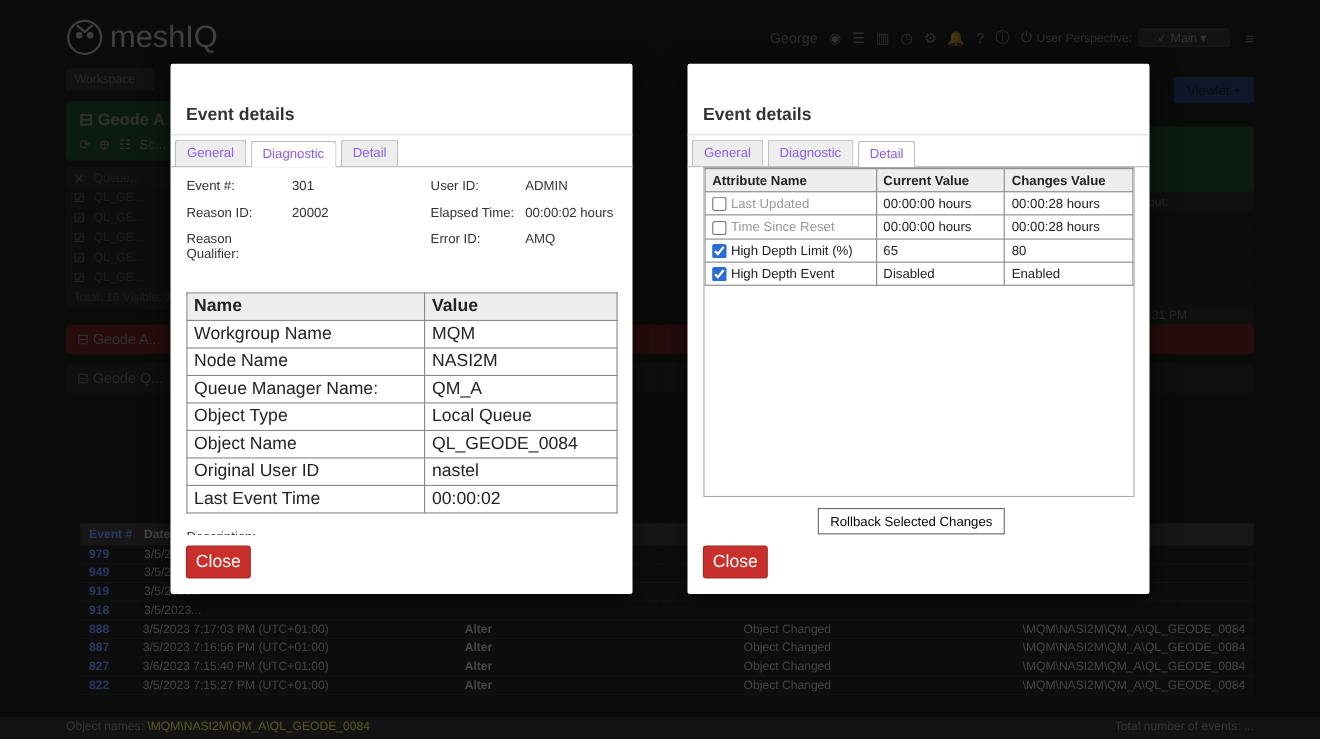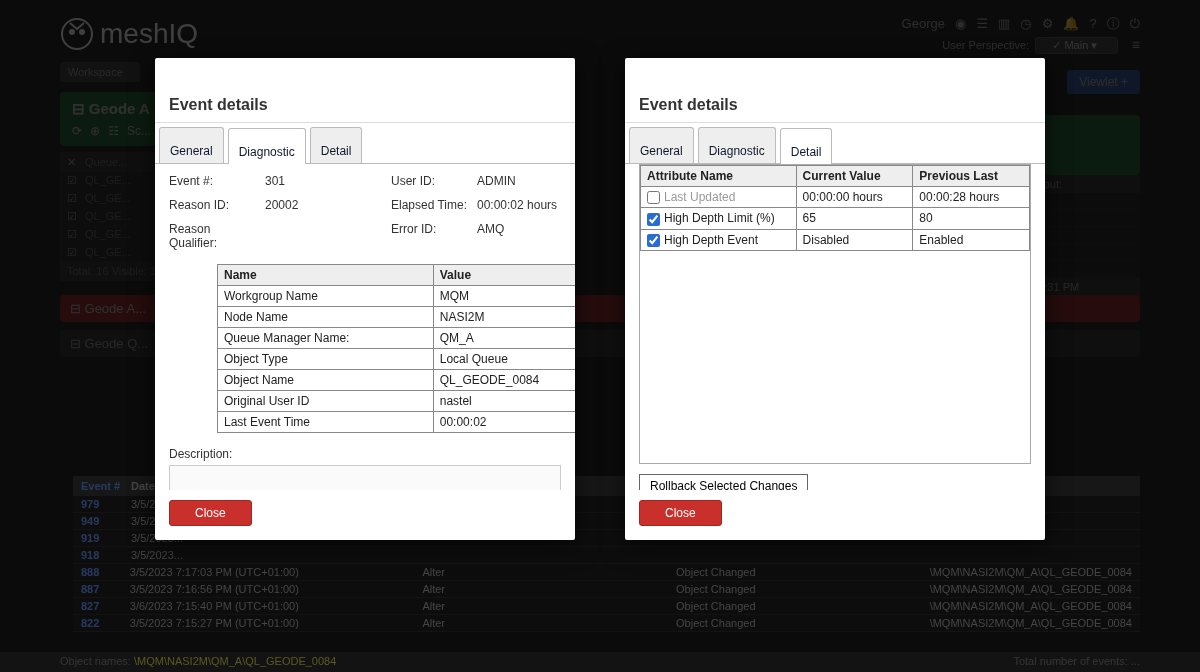--- a/index.html
+++ b/index.html
@@ -29,21 +29,21 @@
     opacity: 0.5;
   }
   .logo {
     display: flex;
     align-items: center;
     font-size: 28px;
     font-weight: 400;
     color: #fff;
   }
   .logo svg { margin-right: 6px; }
-  .header-right { display: flex; flex-direction: column; align-items: flex-end; gap: 4px; }
+  .header-right { display: flex; flex-direction: row; align-items: flex-end; gap: 4px; }
   .header-icons { display: flex; gap: 10px; color: #aaa; font-size: 13px; align-items: center;}
   .header-icons span { cursor: pointer; }
   .perspective-row { display: flex; align-items: center; gap: 6px; font-size: 11px; color: #aaa;}
   .perspective-select {
     background: #3a3a3a; border: 1px solid #555; color: #ccc;
     padding: 1px 20px 1px 16px; border-radius: 3px; font-size: 11px;
     position: relative;
   }
   .hamburger { margin-left: 8px; font-size: 14px; }
 
@@ -51,21 +51,21 @@
     position: absolute;
     top: 62px; left: 60px; right: 60px; bottom: 40px;
     opacity: 0.35;
   }
   .workspace-bar {
     background: #444; width: 80px; padding: 4px 8px; border-radius: 4px 4px 0 0;
     font-size: 11px; color:#ccc;
   }
   .viewlet-btn {
     position: absolute; top: 8px; right: 0;
-    background: #2a6bd4; color: #e5e5e5; padding: 5px 12px; border-radius: 3px;
+    background: #2a6bd4; color: #0f172a; padding: 5px 12px; border-radius: 3px;
     font-size: 12px;
   }
   .green-card {
     background: #1e7e34; border-radius: 4px; padding: 8px 12px; margin-top: 10px;
     width: 320px; color: #fff;
   }
   .green-card .title { font-size: 15px; font-weight: 600; }
   .green-toolbar { display:flex; gap:8px; margin-top:6px; font-size:12px; }
   .mini-grid {
     margin-top: 6px; background:#252525; width:320px; border:1px solid #333;
@@ -90,21 +90,21 @@
     width:100%; color:#ccc; font-size:13px;
   }
   .event-table-bg {
     position:absolute; bottom: 40px; left:73px; right:60px;
     background:#1e1e1e; font-size:11px;
   }
   .event-table-bg .hdr { display:flex; background:#333; padding:4px 8px; font-weight:600;}
   .event-table-bg .row { display:flex; padding:2px 8px; border-bottom:1px solid #2a2a2a;}
   .event-table-bg .c-ev { width:50px; color:#5a7fd6; font-weight:600;}
   .event-table-bg .c-dt { width:300px; color:#999;}
-  .event-table-bg .c-cat{ width:260px; color:#999;}
+  .event-table-bg .c-cat{ width:260px; color:#999;font-weight:bold;}
   .event-table-bg .c-reason{ width:260px; color:#999;}
   .event-table-bg .c-obj{ flex:1; color:#999;}
 
   
   .overlay {
     position: absolute;
     inset: 0;
     background: rgba(0,0,0,0.55);
   }
   .dialog {
@@ -121,75 +121,75 @@
 
   .dlg-title {
     font-size: 16px; font-weight: 600; padding: 10px 14px 8px 14px;
     border-bottom: 1px solid #ddd; color:#333;margin-top:28px;
   }
   .tabs {
     display: flex; gap: 4px; padding: 4px 4px 0 4px;
     border-bottom: 1px solid #bbb;
   }
   .tab {
-    padding: 16px 10px 5px 10px; font-size: 12px; color:#0f172a;
+    padding: 4px 10px 5px 10px; font-size: 12px; color:#8b5cf6;
     border: 1px solid #bbb; border-bottom: none;
     background: #eee; border-radius: 3px 3px 0 0;
     cursor: pointer;
   }
   .tab.active { background:#fff; position:relative; top:1px; }
 
   .dlg-body { padding: 10px 14px; flex:1; overflow:auto; }
   .kv-grid {
     display: grid; grid-template-columns: 90px 120px 80px 100px;
     row-gap: 10px; column-gap: 6px; font-size: 12px; color:#333;
-    margin-bottom: 14px;
+    margin-bottom: 28px;
   }
   .kv-grid .lab { color:#333; }
   .kv-grid .val { color:#333; }
 
   .detail-table {
-    width: 100%; border-collapse: collapse; font-size: 12px; margin-left: 48px;
+    width: 100%; border-collapse: collapse; font-size: 16px;
   }
   .detail-table th, .detail-table td {
     border: 1px solid #888; padding: 3px 6px; text-align: left;
   }
   .detail-table th { background:#eee; font-weight:600; }
 
   .desc-label { margin-top: 14px; font-size: 12px; color:#333; }
   .desc-box {
     margin-top: 4px; width:100%; height: 72px; border:1px solid #ccc;
     background:#fafafa;
   }
 
   .dlg-footer {
     padding: 10px 14px 14px 14px;
     display:flex;
   }
   .btn-close {
     background:#c9302c; color:#fff; border:1px solid #a02622;
-    padding: 5px 25px; border-radius:3px; font-size:12px;
+    padding: 5px 8px; border-radius:3px; font-size:16px;
     cursor: pointer;
   }
 
   
   .attr-table {
     width:100%; border-collapse:collapse; font-size:12px;
   }
   .attr-table th, .attr-table td {
     border:1px solid #888; padding:3px 6px; text-align:left; vertical-align:middle;
   }
   .attr-table th { background:#eee; font-weight:600; }
   .attr-table .dim { color:#999; }
   .attr-table input[type=checkbox]{ margin-right:4px; vertical-align:middle; accent-color:#2a6bd4;}
   .attr-area {
     border:1px solid #aaa; height: 300px; overflow:auto;
   }
   .rollback-row {
-    display:flex; justify-content:flex-start; padding: 10px 14px 0 0;
+    display:flex; justify-content:center; padding: 10px 14px 0 0;
   }
   .btn-rollback {
     background:#fff; border:1px solid #666; padding:4px 10px; font-size:12px;
     cursor:pointer;
   }
   .dialog-right .dlg-footer { justify-content:flex-start; }
   
   
   .bg-right-green {
     position:absolute; top:115px; right:60px; width:150px; height:60px;
@@ -456,26 +456,31 @@
     <div class="tab">Diagnostic</div>
     <div class="tab active">Detail</div>
   </div>
   <div class="dlg-body" style="padding-top:0;">
     <div class="attr-area">
       <table class="attr-table">
         <thead>
             <tr>
           <th style="width:40%">Attribute Name</th>
           <th style="width:30%">Current Value</th>
-          <th style="width:30%">Previous Last</th>
+          <th style="width:30%">Changes Value</th>
         </tr>
           </thead>
         <tbody id="right-attr-rows">
             <tr>
               <td class="dim"><input type="checkbox" style=""><span class="dim">Last Updated</span></td>
+              <td>00:00:00 hours</td>
+              <td>00:00:28 hours</td>
+            </tr>
+            <tr>
+              <td class="dim"><input type="checkbox" style=""><span class="dim">Time Since Reset</span></td>
               <td>00:00:00 hours</td>
               <td>00:00:28 hours</td>
             </tr>
             <tr>
               <td><input type="checkbox" checked="" style=""><span>High Depth Limit (%)</span></td>
               <td>65</td>
               <td>80</td>
             </tr>
             <tr>
               <td><input type="checkbox" checked="" style=""><span>High Depth Event</span></td>

